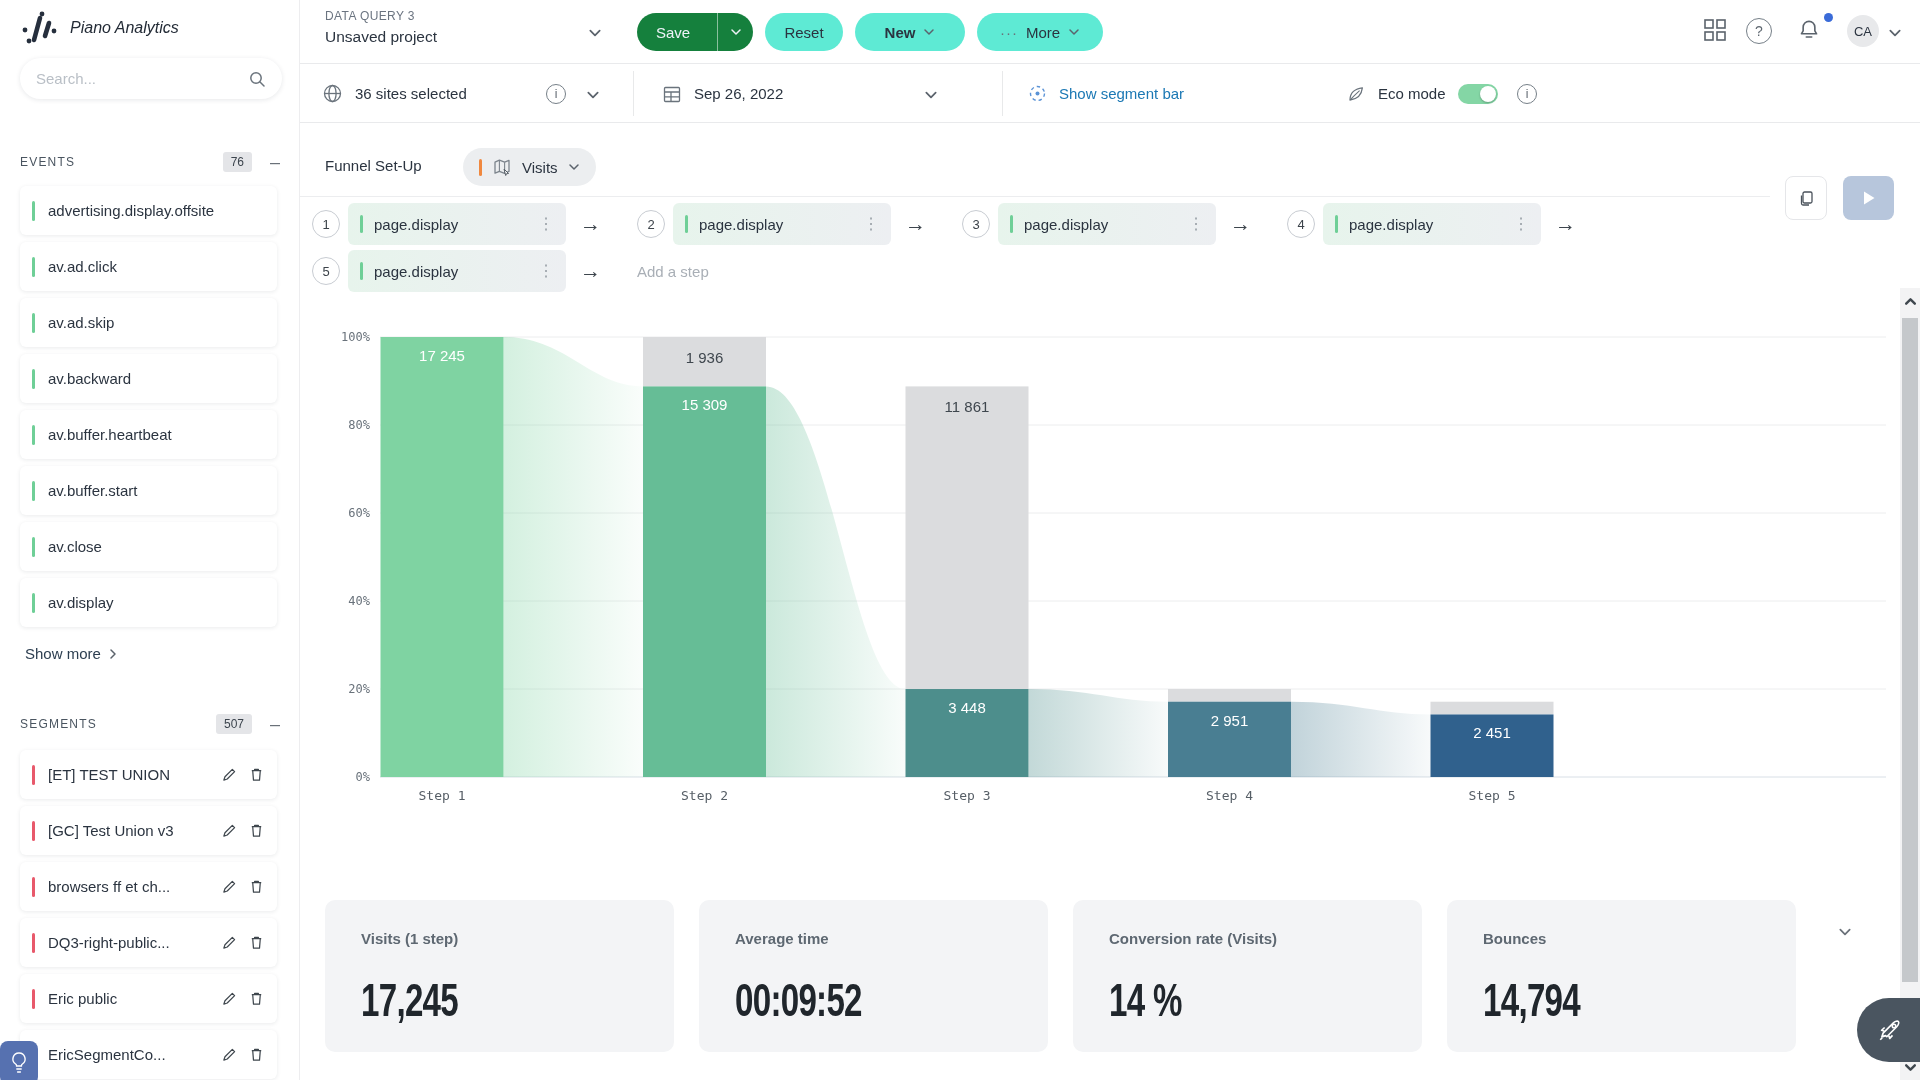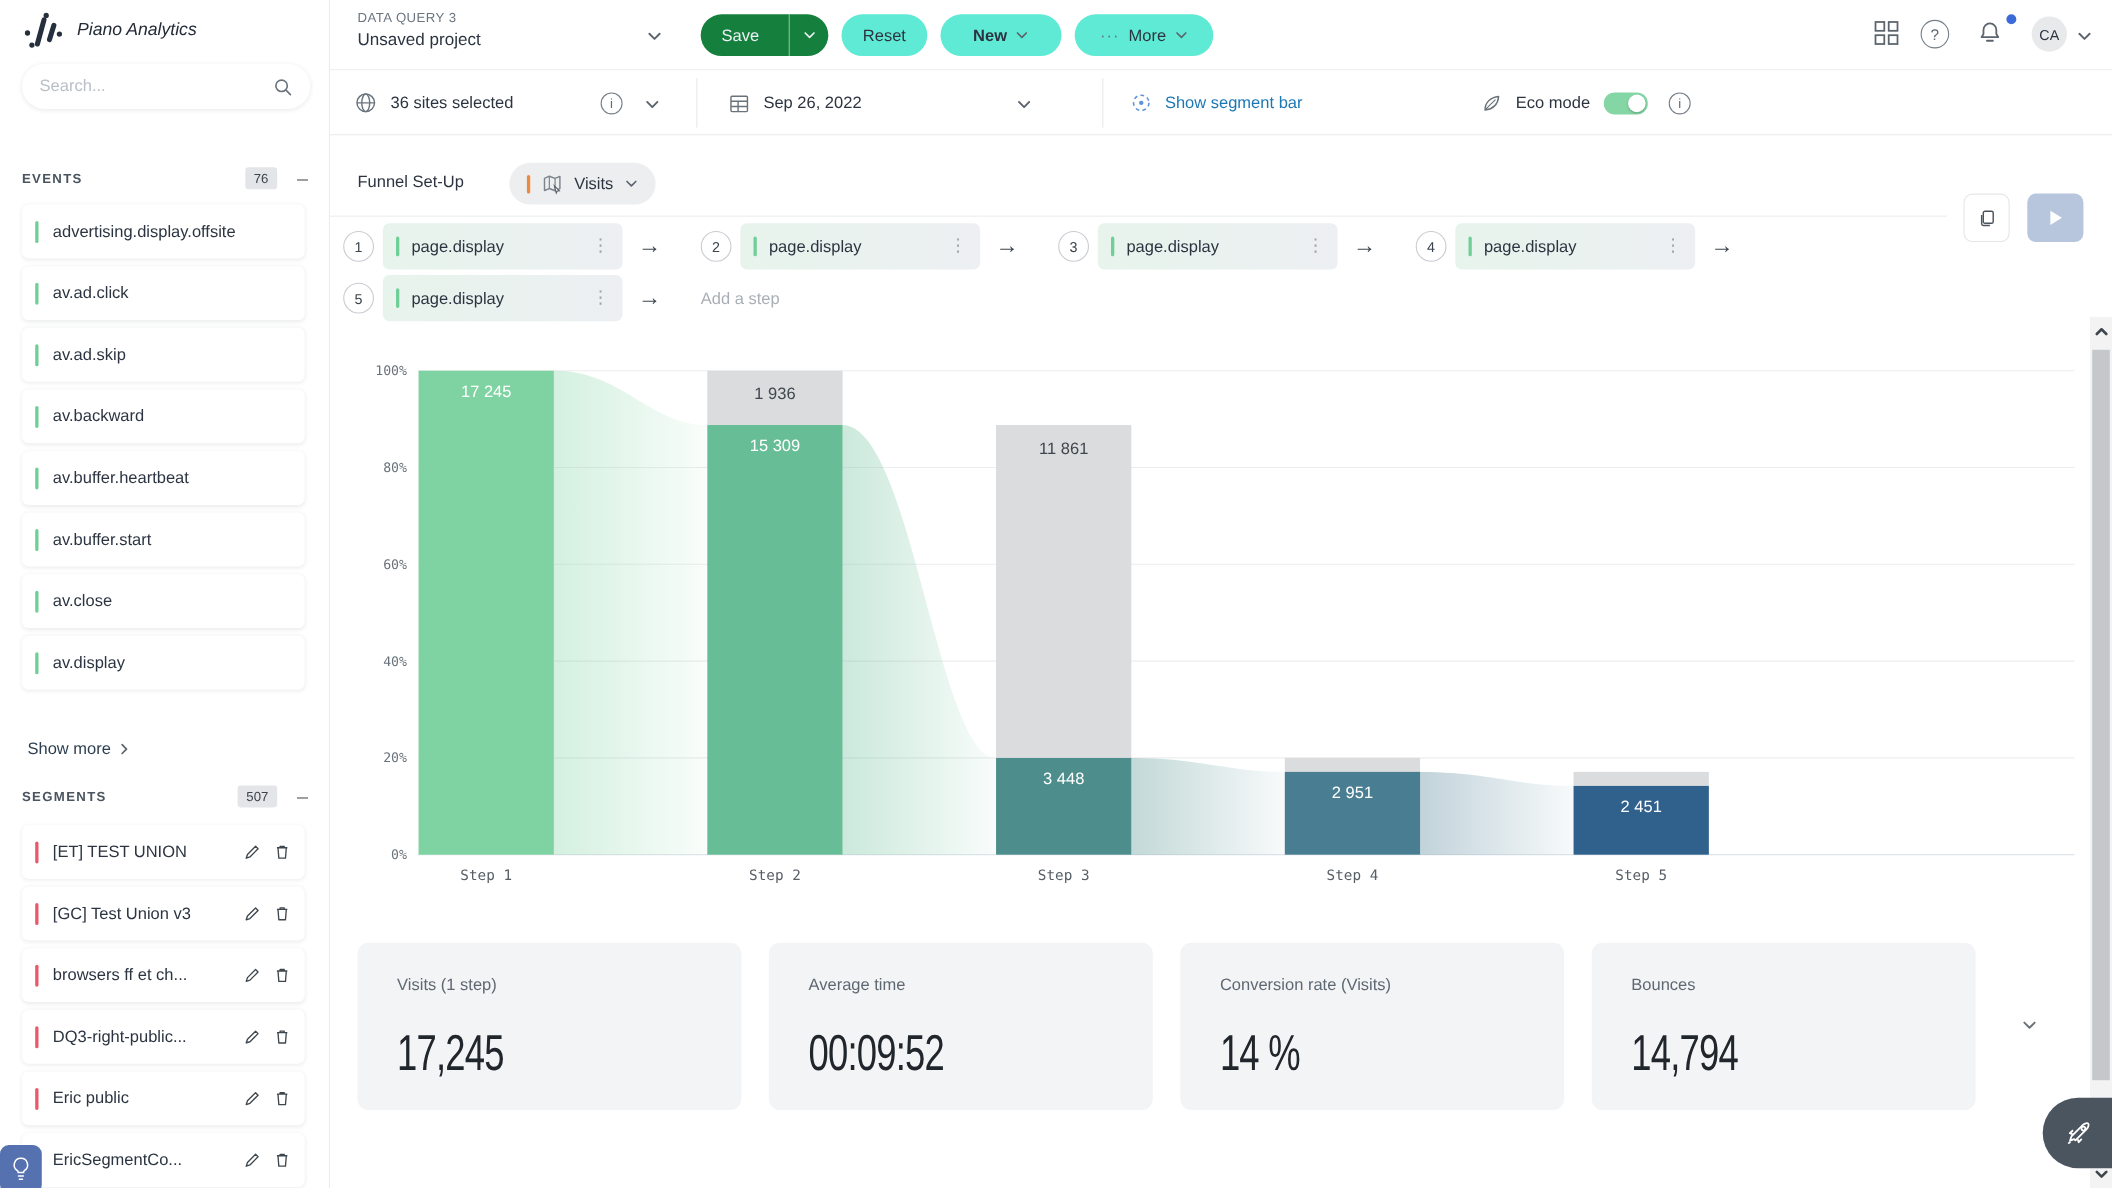--- a/index.html
+++ b/index.html
@@ -11,21 +11,21 @@
     border-right:1px solid #ededef; z-index:5; }
   .brand-row { position:absolute; left:18px; top:8px; display:flex; align-items:center; gap:12px;font-style:italic; }
   .brand-txt { font-size:16px; color:#232b36; }
   .search-pill { position:absolute; left:20px; top:58px; width:262px; height:41px; background:#fff;
     border-radius:21px; box-shadow:0 1px 5px rgba(20,30,45,.10); display:flex; align-items:center;
     padding:0 16px; }
   .search-pill input { border:none; outline:none; flex:1; font-size:15px; color:#2b3440;
     font-family:inherit; background:transparent; }
   .search-pill input::placeholder { color:#b9bfc6; }
   .side-head { position:absolute; left:20px; width:260px; display:flex; align-items:center; }
-  .side-head .t { font-size:12px; letter-spacing:1.2px; color:#4a5560; flex:1;font-weight:bold; }
+  .side-head .t { font-size:12px; letter-spacing:1.2px; color:#4a5560; flex:1; }
   .badge { background:#e4e5e8; border-radius:3px; font-size:12px; color:#3c444d;
     padding:3px 8px; margin-right:18px; }
   .minus { color:#6a7179; font-size:18px; line-height:10px; cursor:pointer; }
   .side-card { position:absolute; left:20px; width:257px; height:49px; background:#fff; border-radius:6px;
     box-shadow:0 1px 4px rgba(20,30,45,.09); display:flex; align-items:center; padding:0 12px; }
   .accent { width:3px; height:20px; border-radius:2px; margin-right:13px; flex:none; }
   .accent.green { background:#6fcf97; }
   .accent.red { background:#e8596b; }
   .side-card .lbl { font-size:15px; color:#2b3440; flex:1; white-space:nowrap; overflow:hidden; }
   .seg-ic { margin-left:10px; color:#3f474e; flex:none; cursor:pointer; }
@@ -94,22 +94,22 @@
   .add-step { font-size:15px; color:#a9afb6; cursor:text; }
   .tool-sq { position:absolute; top:176px; height:44px; border-radius:8px; display:flex;
     align-items:center; justify-content:center; cursor:pointer; }
   #copy-btn { left:1785px; width:42px; background:#fff; border:1px solid #e5e6e9; color:#4a525b; }
   #run-btn { left:1843px; width:51px; background:#b7c6dc; }
 
   
   #chart-wrap { position:absolute; left:300px; top:290px; width:1600px; height:530px; }
 
   
-  .kpi { position:absolute; top:857px; width:349px; height:152px; background:#f3f4f6; border-radius:10px;
-    padding:30px 36px; }
+  .kpi { position:absolute; top:900px; width:349px; height:152px; background:#f3f4f6; border-radius:10px;
+    padding:30px 36px;font-weight:bold; }
   .kpi .k-title { font-size:15px; color:#5e6872; }
   .kpi .k-value { margin-top:26px; font-size:46px; color:#20262c; letter-spacing:-1px;
     transform:scaleX(.72); transform-origin:left center; white-space:nowrap; }
   #kpi-collapse { position:absolute; left:1838px; top:925px; color:#6a7179; cursor:pointer; }
 
   
   #scrollbar { position:absolute; left:1900px; top:288px; width:20px; height:792px; background:#f3f3f4; }
   #scroll-thumb { position:absolute; left:2px; top:30px; width:16px; height:664px; background:#c5c8cb;
     cursor:pointer; }
   .scroll-arrow { position:absolute; left:0; width:20px; height:26px; display:flex; align-items:center;
@@ -191,21 +191,21 @@
     </div>
   <div class="side-card" style="top:578px">
       <span class="accent green"></span>
       <span class="lbl">av.display</span>
     </div>
   <div class="side-card" style="top:522px">
       <span class="accent green"></span>
       <span class="lbl">av.close</span>
     </div>
 
-  <div class="show-more" style="top:672px;justify-content:flex-end;">
+  <div class="show-more" style="top:645px;justify-content:flex-end;">
     <span>Show more</span>
     <svg class="chev">
         <use href="#chev-r"></use>
       </svg>
   </div>
 
   <div class="side-head" style="top:714px;">
     <span class="t">SEGMENTS</span>
     <span class="badge">507</span>
     <span class="minus">–</span>

